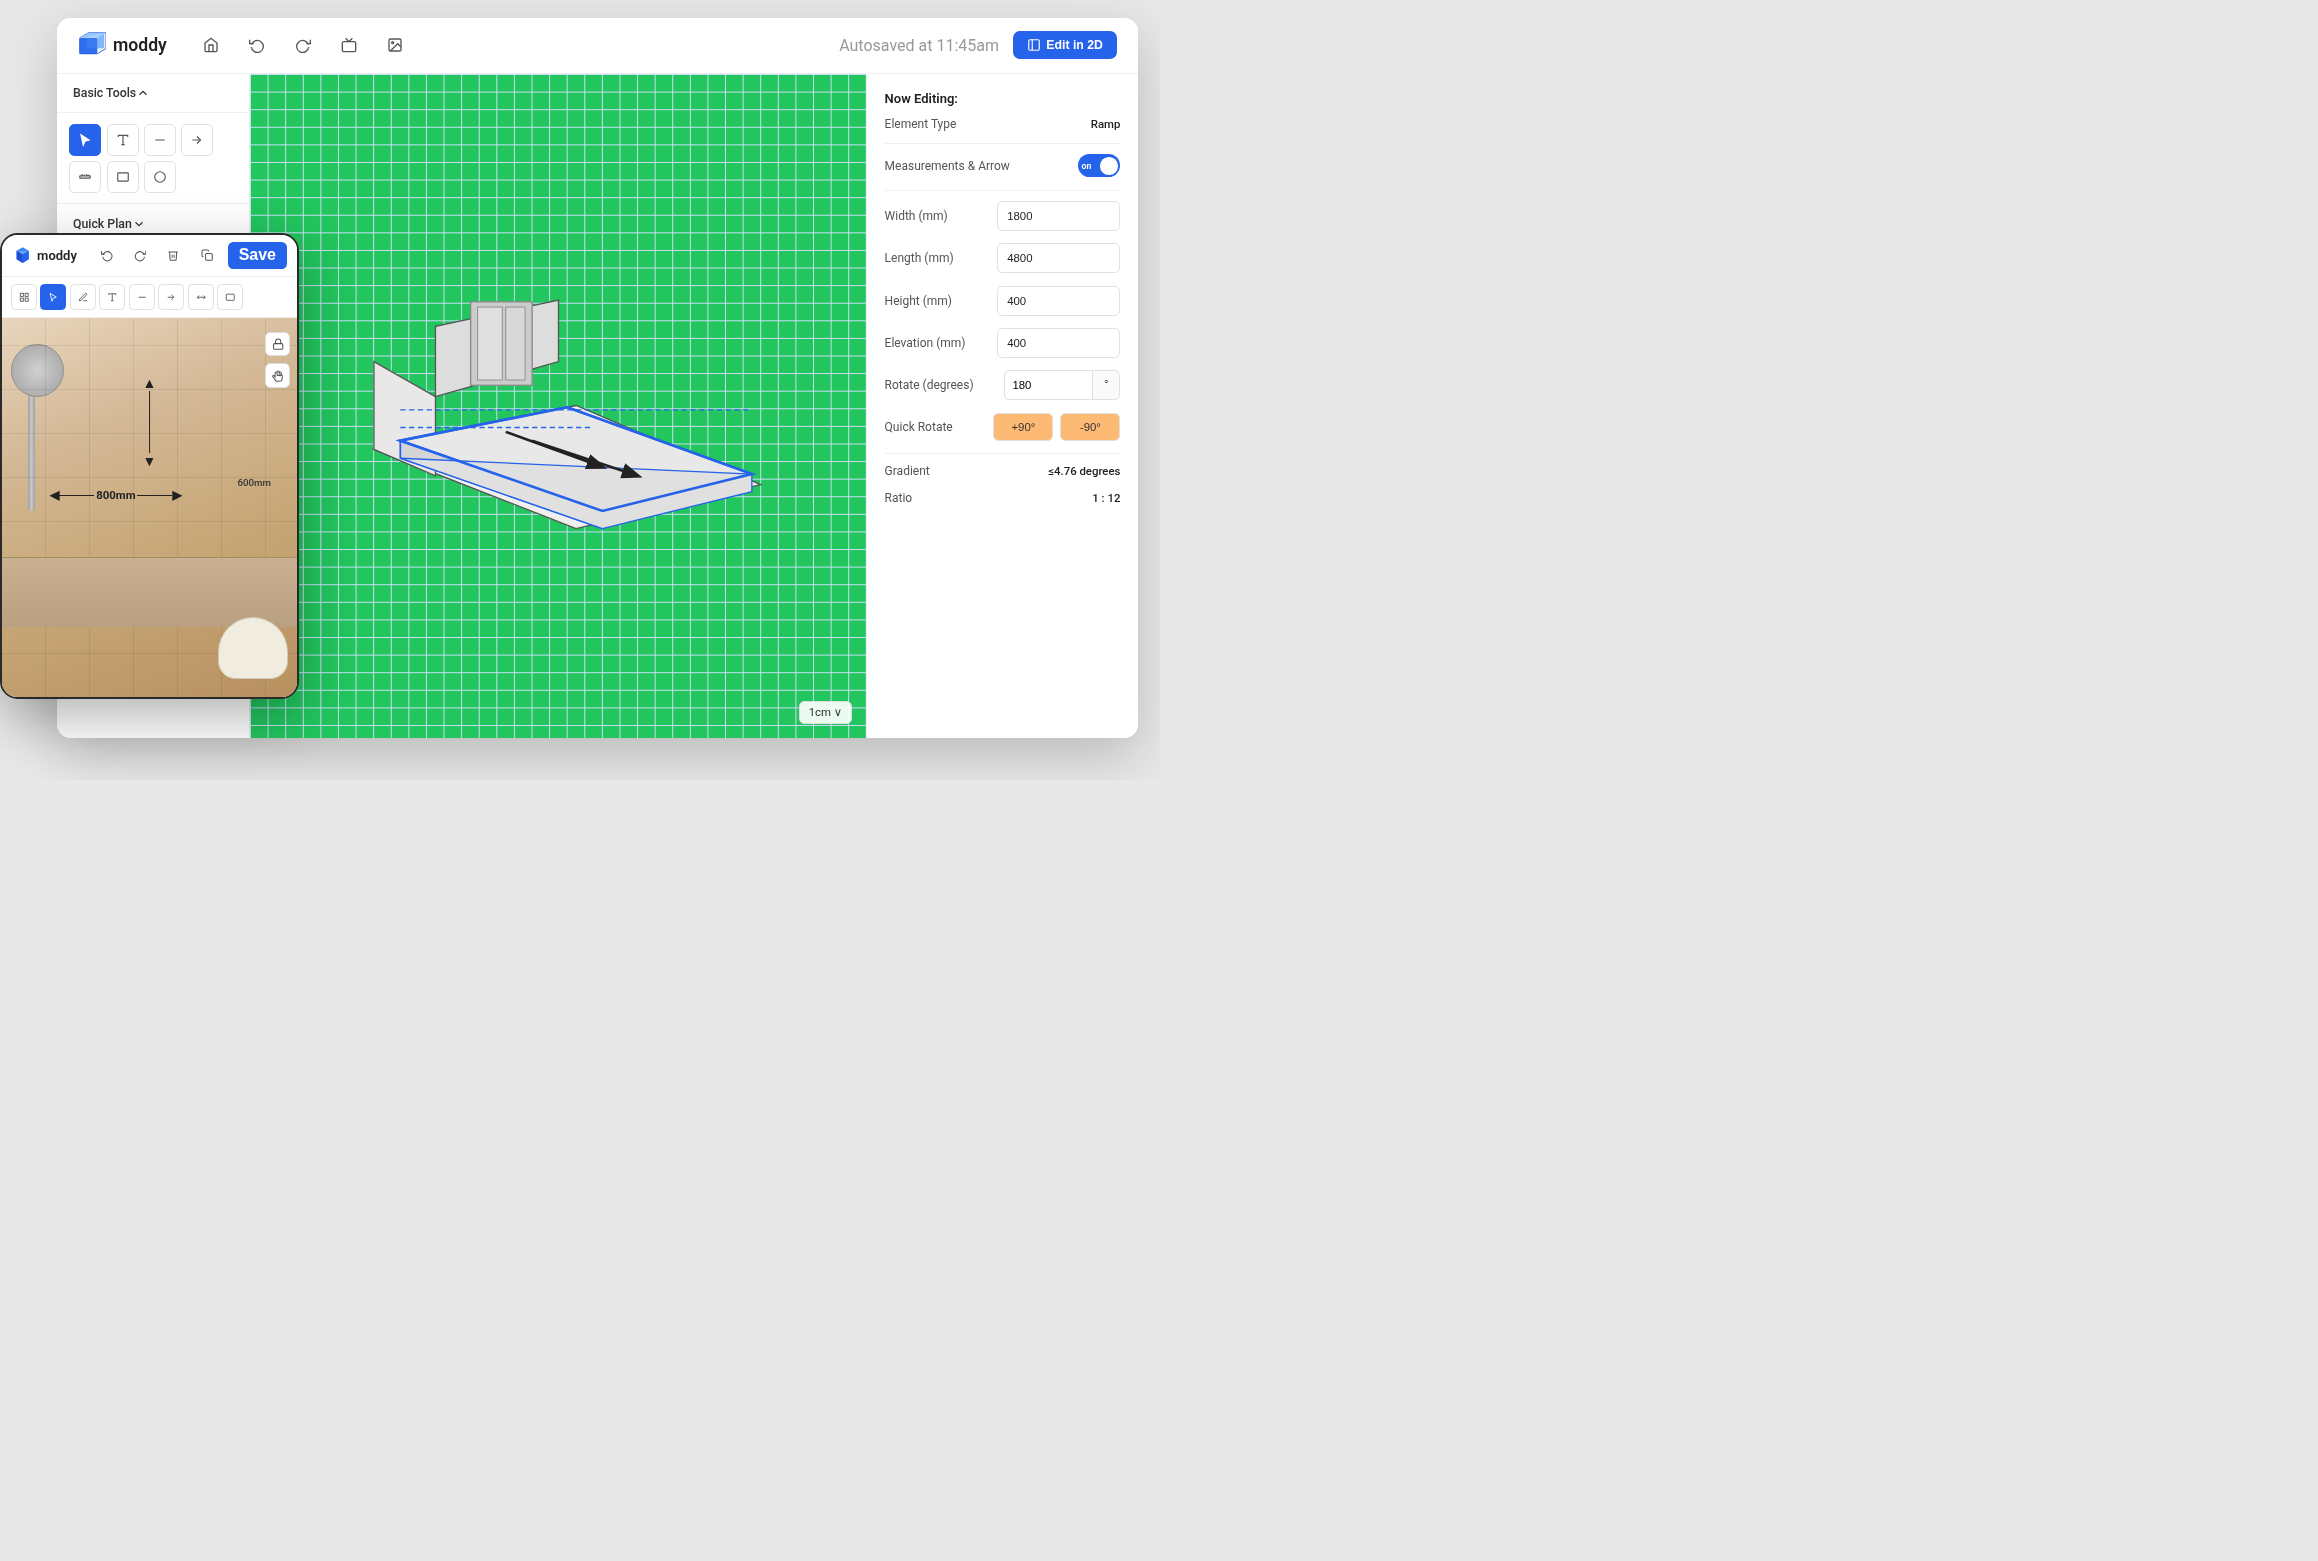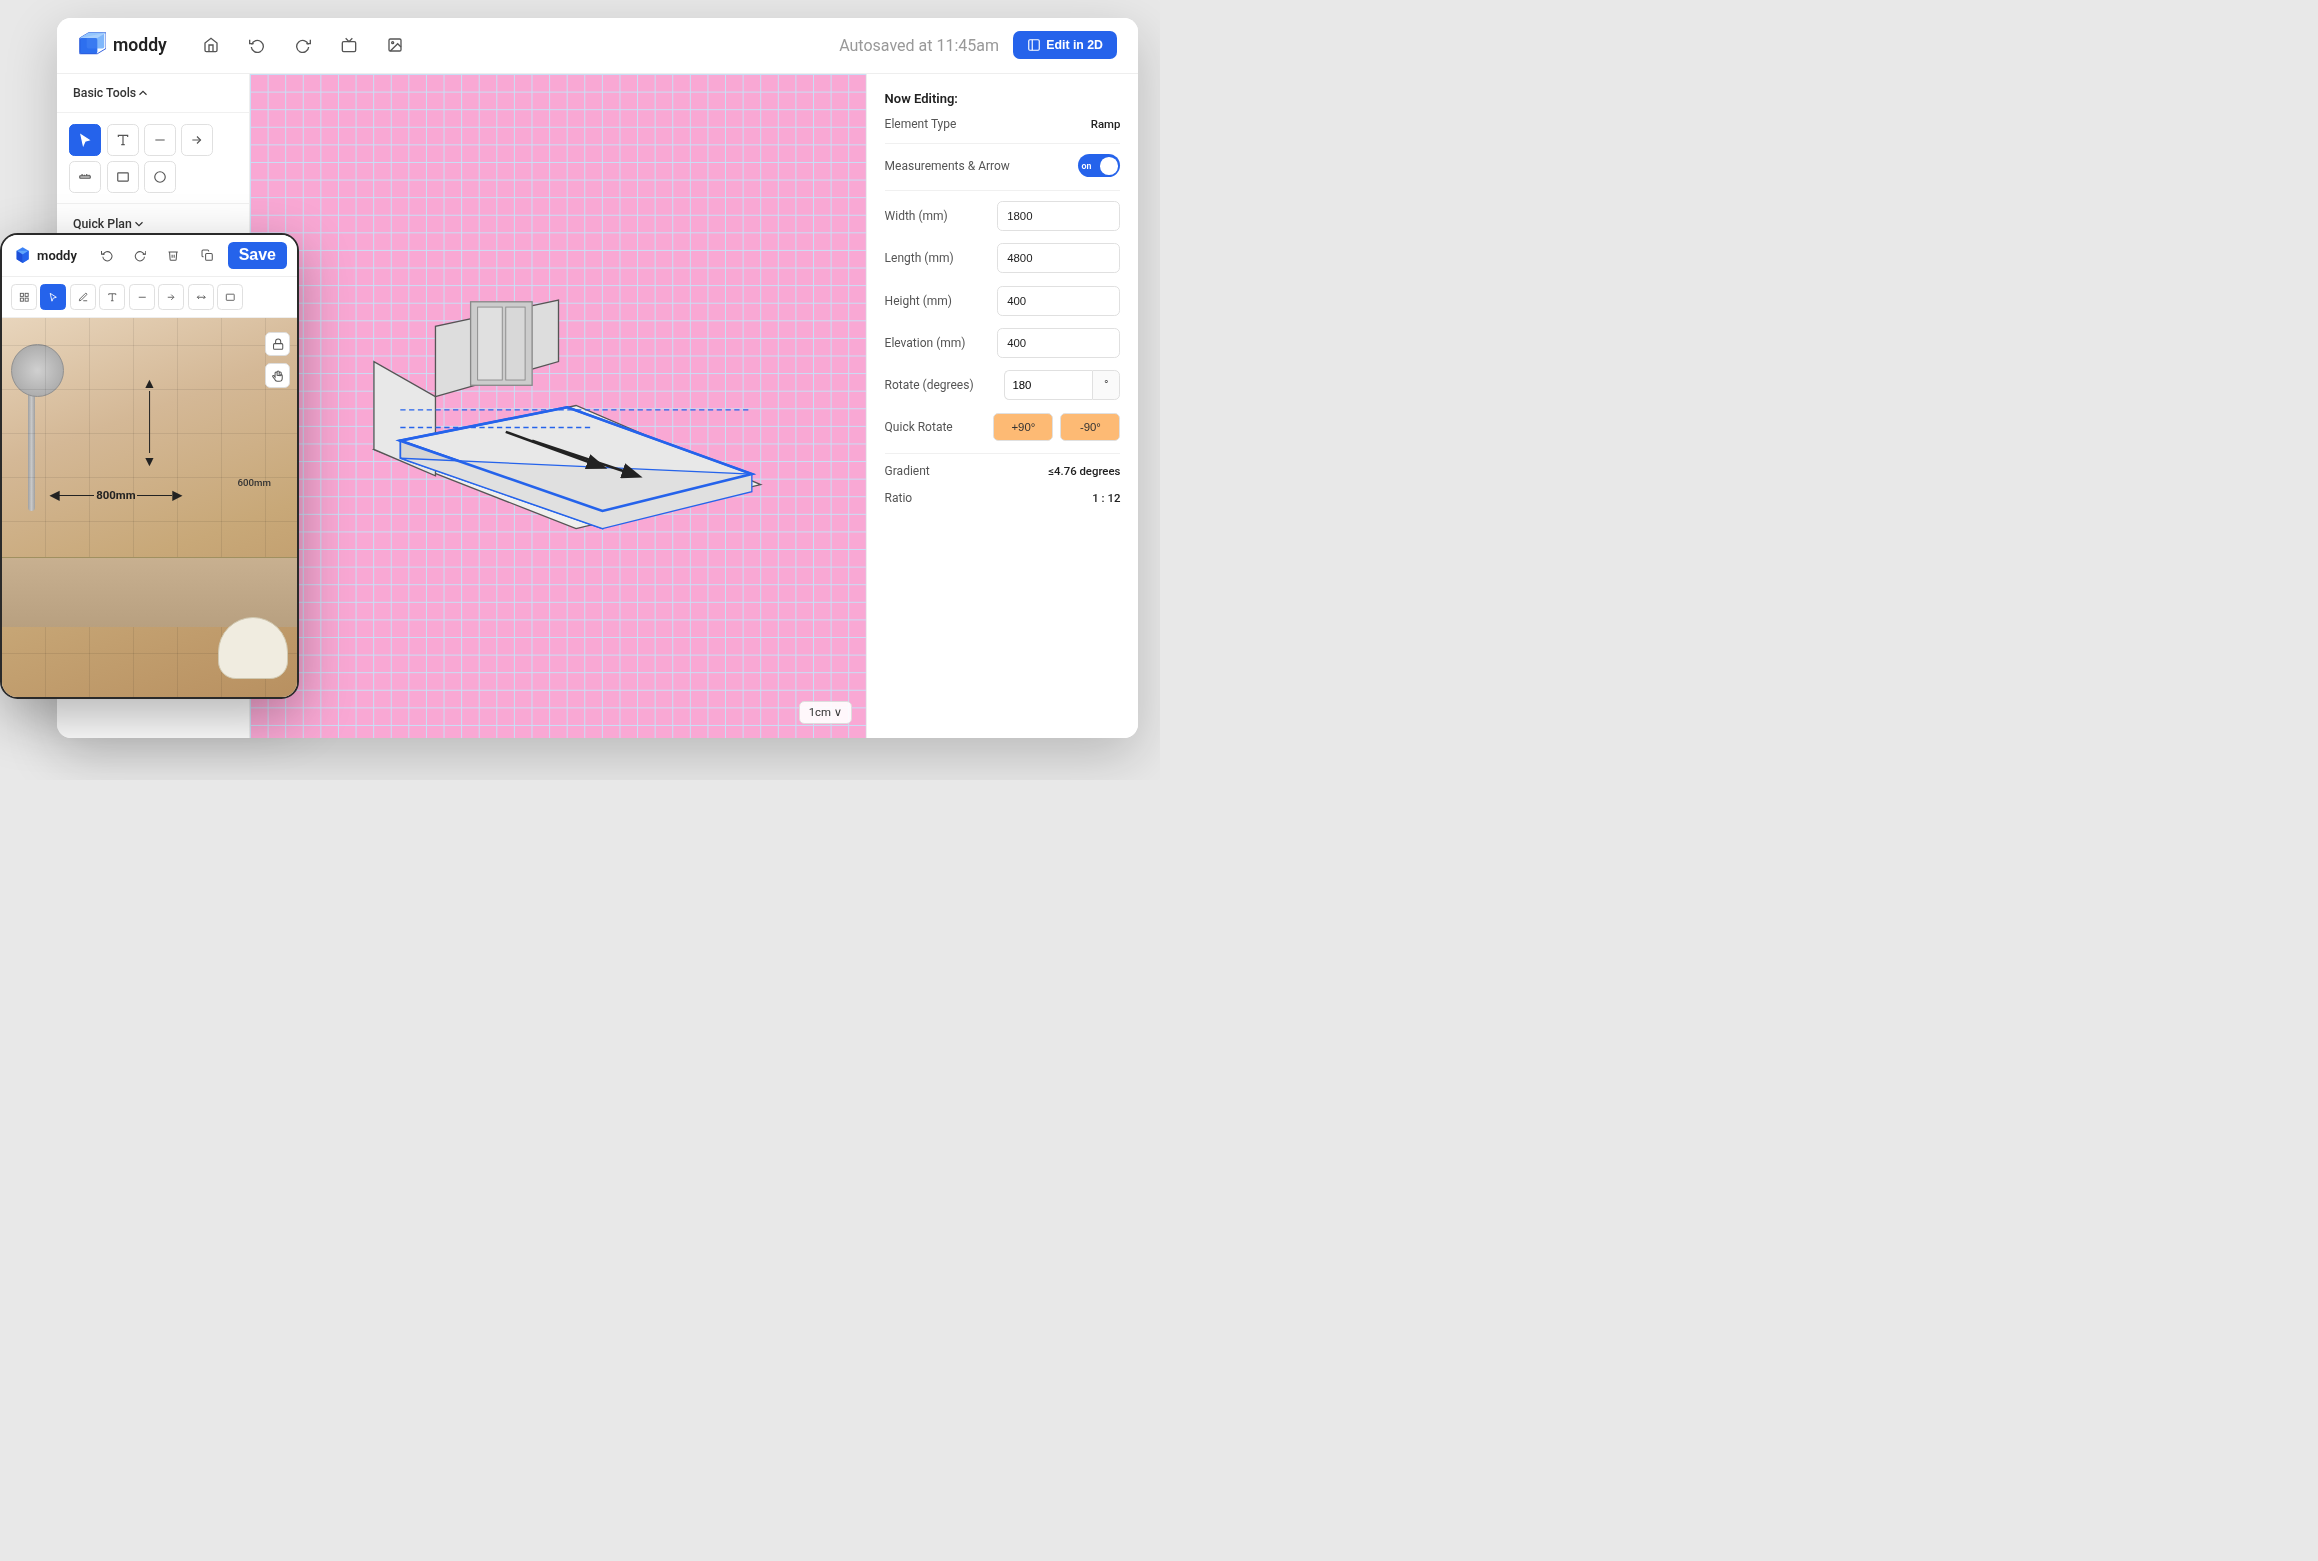--- a/index.html
+++ b/index.html
@@ -146,21 +146,21 @@
     }
     .tool-btn.active {
       background: #2563eb;
       border-color: #2563eb;
       color: #fff;
     }
 
     
     .canvas-area {
       flex: 1;
-      background: #f9a8d4;
+      background: #22c55e;
       position: relative;
       overflow: hidden;
     }
 
     .canvas-grid {
       position: absolute;
       inset: 0;
       background-image:
         linear-gradient(to right, #c8dff5 0.9px, transparent 0.9px),
         linear-gradient(to bottom, #c8dff5 0.9px, transparent 0.9px);

